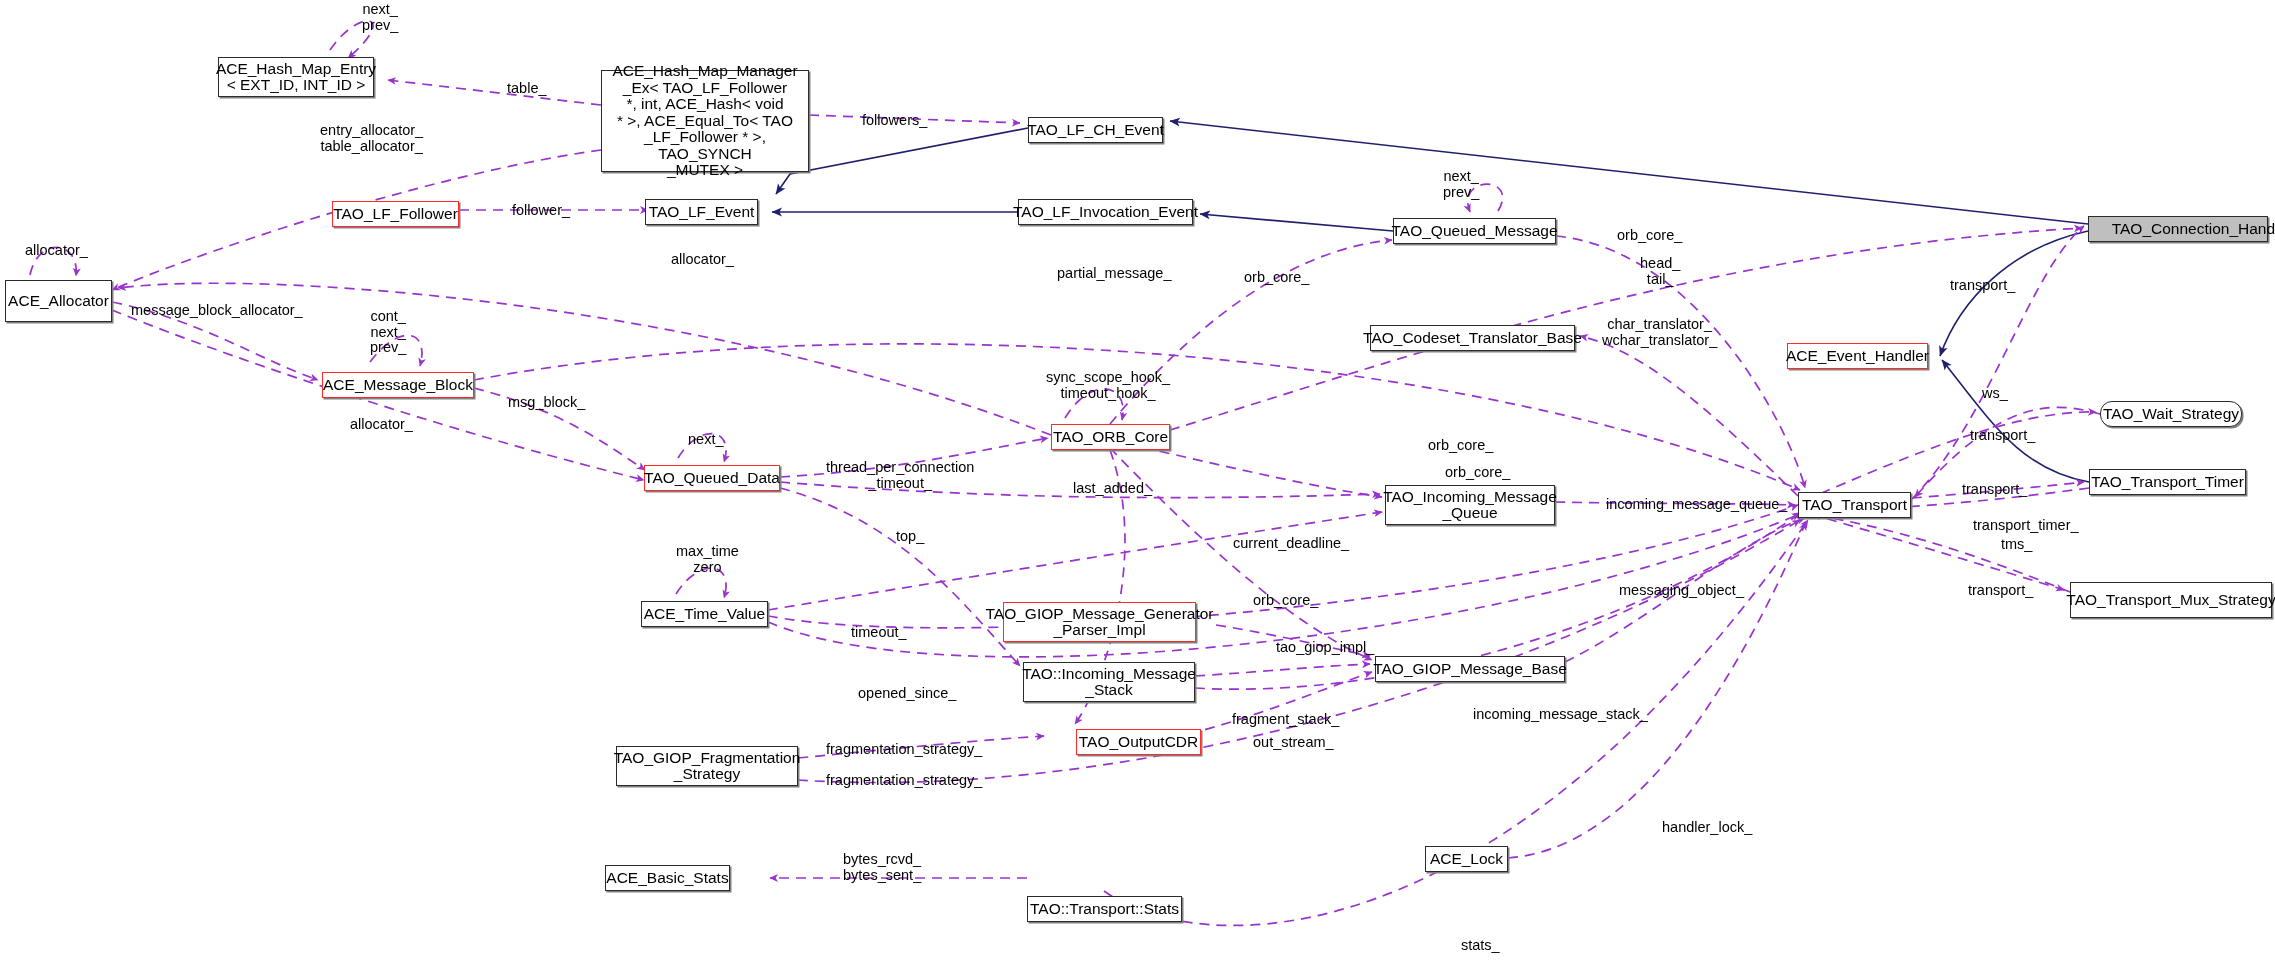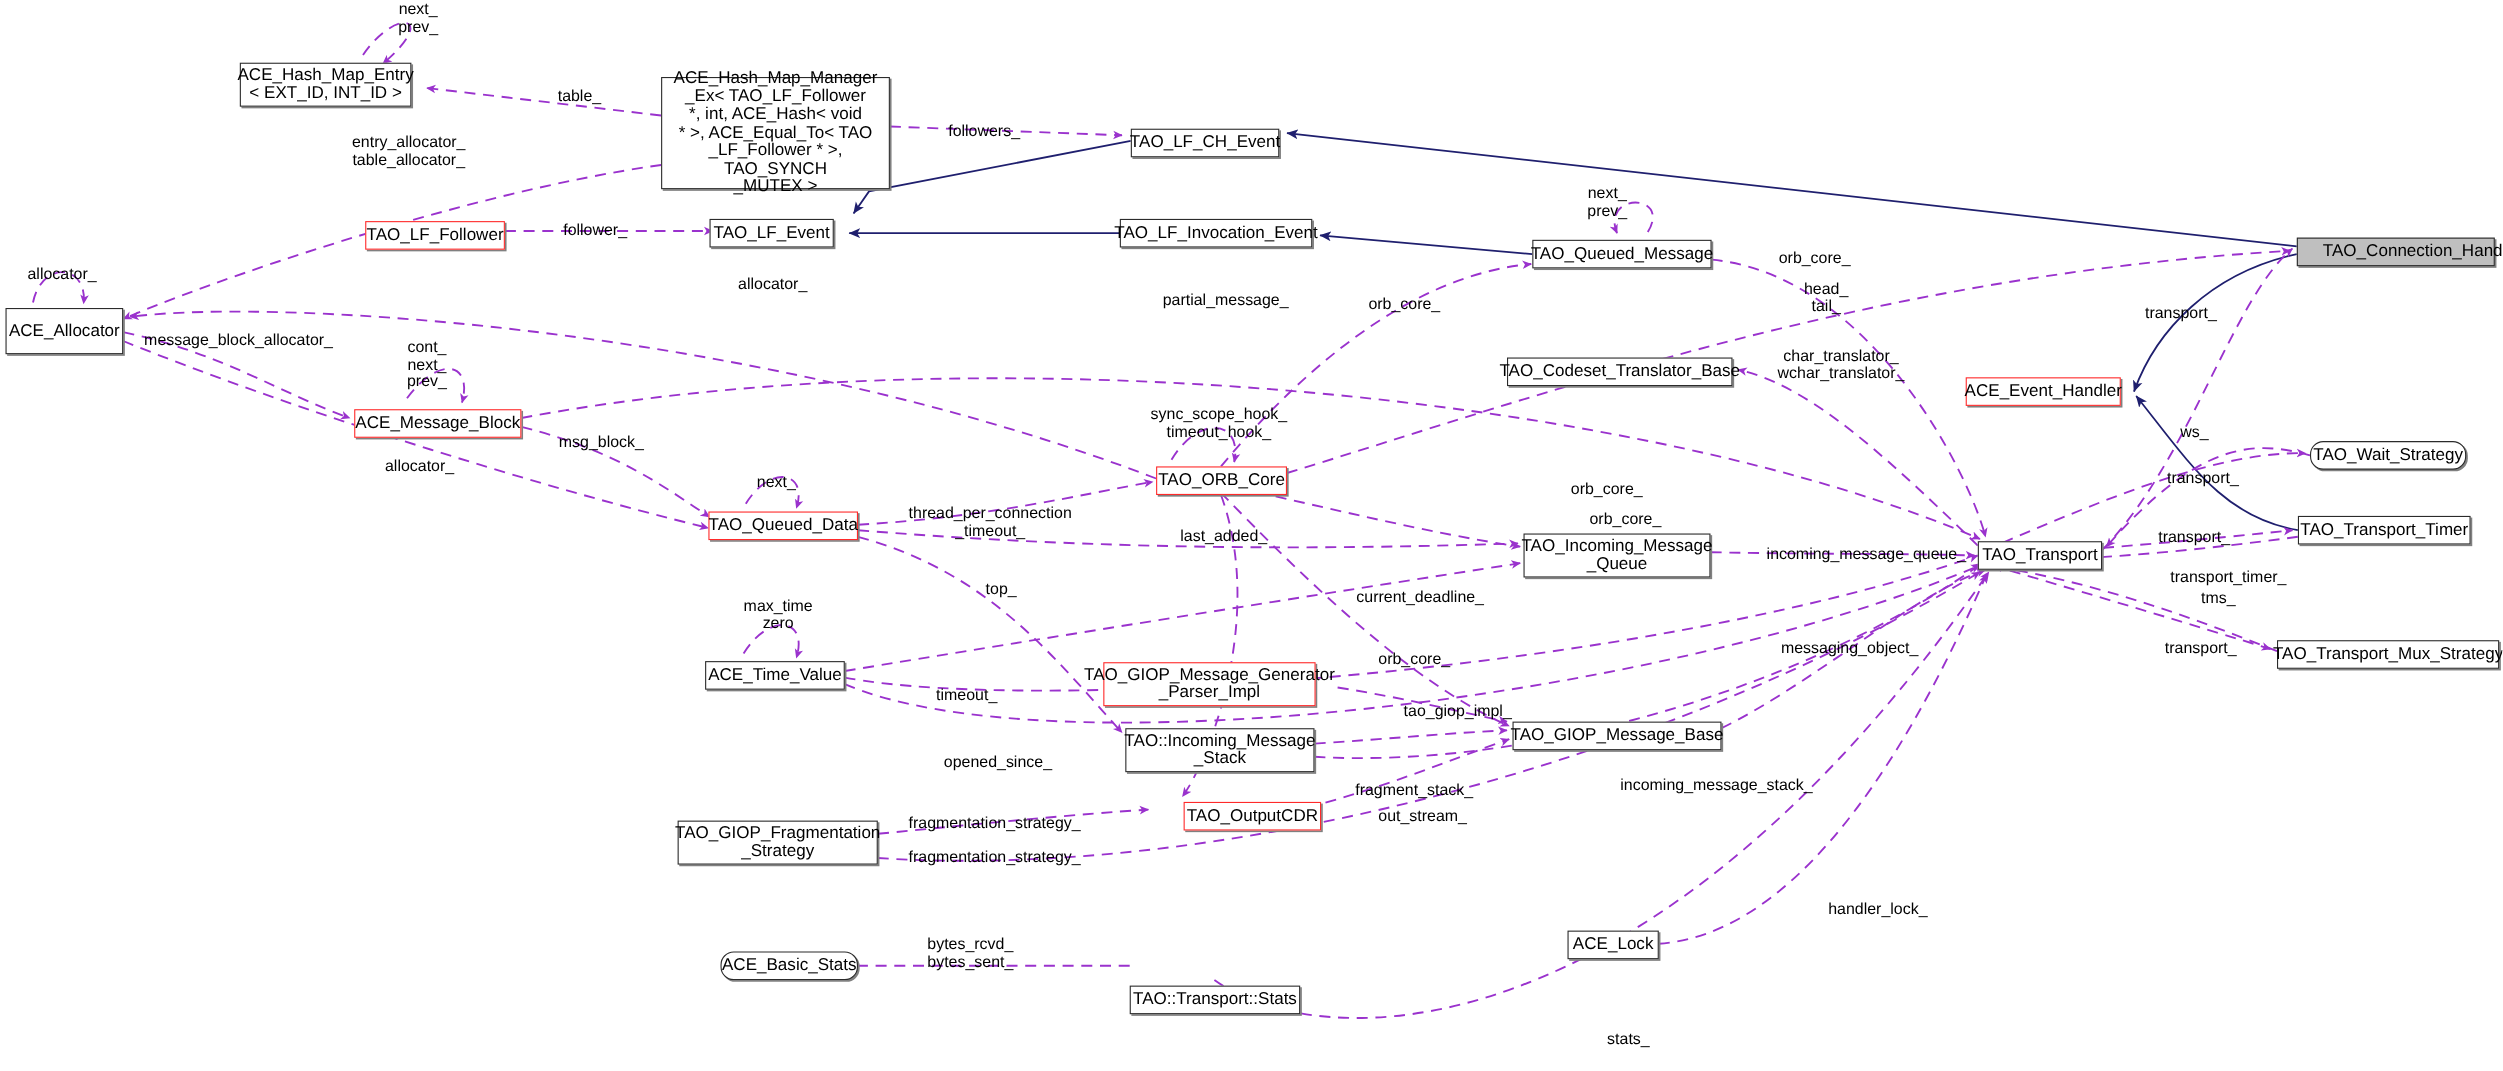--- a/index.html
+++ b/index.html
@@ -130,53 +130,53 @@
       <div class="node red" style="left: 322px; top: 372px; width: 152px; height: 26px;">ACE_Message_Block</div>
       <div class="node" style="left: 1370px; top: 325px; width: 205px; height: 26px;">TAO_Codeset_Translator_Base</div>
       <div class="node red" style="left: 1787px; top: 343px; width: 141px; height: 26px;">ACE_Event_Handler</div>
       <div class="node" style="left: 2100px; top: 401px; width: 142px; height: 26px; border-radius: 12px;">TAO_Wait_Strategy</div>
       <div class="node red" style="left: 1051px; top: 424px; width: 119px; height: 26px;">TAO_ORB_Core</div>
       <div class="node" style="left: 1798px; top: 492px; width: 113px; height: 26px;">TAO_Transport</div>
       <div class="node" style="left: 2089px; top: 469px; width: 157px; height: 26px;">TAO_Transport_Timer</div>
       <div class="node red" style="left: 644px; top: 465px; width: 136px; height: 26px;">TAO_Queued_Data</div>
       <div class="node" style="left: 1385px; top: 485px; width: 170px; height: 40px;">TAO_Incoming_Message
 _Queue</div>
-      <div class="node" style="left: 2070px; top: 582px; width: 202px; height: 26px; text-align: center;">TAO_Transport_Mux_Strategy</div>
+      <div class="node" style="left: 2070px; top: 582px; width: 202px; height: 36px; text-align: center;">TAO_Transport_Mux_Strategy</div>
       <div class="node" style="left: 641px; top: 601px; width: 127px; height: 26px;">ACE_Time_Value</div>
       <div class="node red" style="left: 1003px; top: 602px; width: 193px; height: 40px;">TAO_GIOP_Message_Generator
 _Parser_Impl</div>
       <div class="node" style="left: 1023px; top: 662px; width: 172px; height: 40px;">TAO::Incoming_Message
 _Stack</div>
       <div class="node" style="left: 1375px; top: 656px; width: 190px; height: 26px;">TAO_GIOP_Message_Base</div>
       <div class="node red" style="left: 1047px; top: 729px; width: 125px; height: 26px; margin-left: 29px;">TAO_OutputCDR</div>
       <div class="node" style="left: 616px; top: 746px; width: 182px; height: 40px;">TAO_GIOP_Fragmentation
 _Strategy</div>
       <div class="node" style="left: 1425px; top: 846px; width: 83px; height: 26px;">ACE_Lock</div>
-      <div class="node" style="left: 655px; top: 865px; width: 125px; height: 26px; border-radius: 12px;">ACE_Basic_Stats</div>
+      <div class="node" style="left: 605px; top: 865px; width: 125px; height: 26px;">ACE_Basic_Stats</div>
       <div class="node" style="left: 1027px; top: 865px; width: 155px; height: 26px; margin-top: 31px;">TAO::Transport::Stats</div>
     </div>
   <div id="labels-layer">
       <div class="elabel" style="left: 362px; top: 2px;">next_
 prev_</div>
       <div class="elabel" style="left: 507px; top: 81px;">table_</div>
       <div class="elabel" style="left: 320px; top: 123px;">entry_allocator_
 table_allocator_</div>
       <div class="elabel" style="left: 862px; top: 113px;">followers_</div>
       <div class="elabel" style="left: 1443px; top: 169px;">next_
 prev_</div>
       <div class="elabel" style="left: 512px; top: 203px;">follower_</div>
       <div class="elabel" style="left: 1617px; top: 228px;">orb_core_</div>
       <div class="elabel" style="left: 25px; top: 243px;">allocator_</div>
       <div class="elabel" style="left: 671px; top: 252px;">allocator_</div>
       <div class="elabel" style="left: 1640px; top: 256px;">head_
 tail_</div>
       <div class="elabel" style="left: 1950px; top: 278px;">transport_</div>
       <div class="elabel" style="left: 1057px; top: 266px;">partial_message_</div>
       <div class="elabel" style="left: 1244px; top: 270px;">orb_core_</div>
-      <div class="elabel" style="left: 1602px; top: 317px; margin-left: 14px;">char_translator_
+      <div class="elabel" style="left: 1602px; top: 317px;">char_translator_
 wchar_translator_</div>
       <div class="elabel" style="left: 131px; top: 303px;">message_block_allocator_</div>
       <div class="elabel" style="left: 370px; top: 309px;">cont_
 next_
 prev_</div>
       <div class="elabel" style="left: 1982px; top: 386px;">ws_</div>
       <div class="elabel" style="left: 1046px; top: 370px;">sync_scope_hook_
 timeout_hook_</div>
       <div class="elabel" style="left: 508px; top: 395px;">msg_block_</div>
       <div class="elabel" style="left: 688px; top: 432px;">next_</div>

